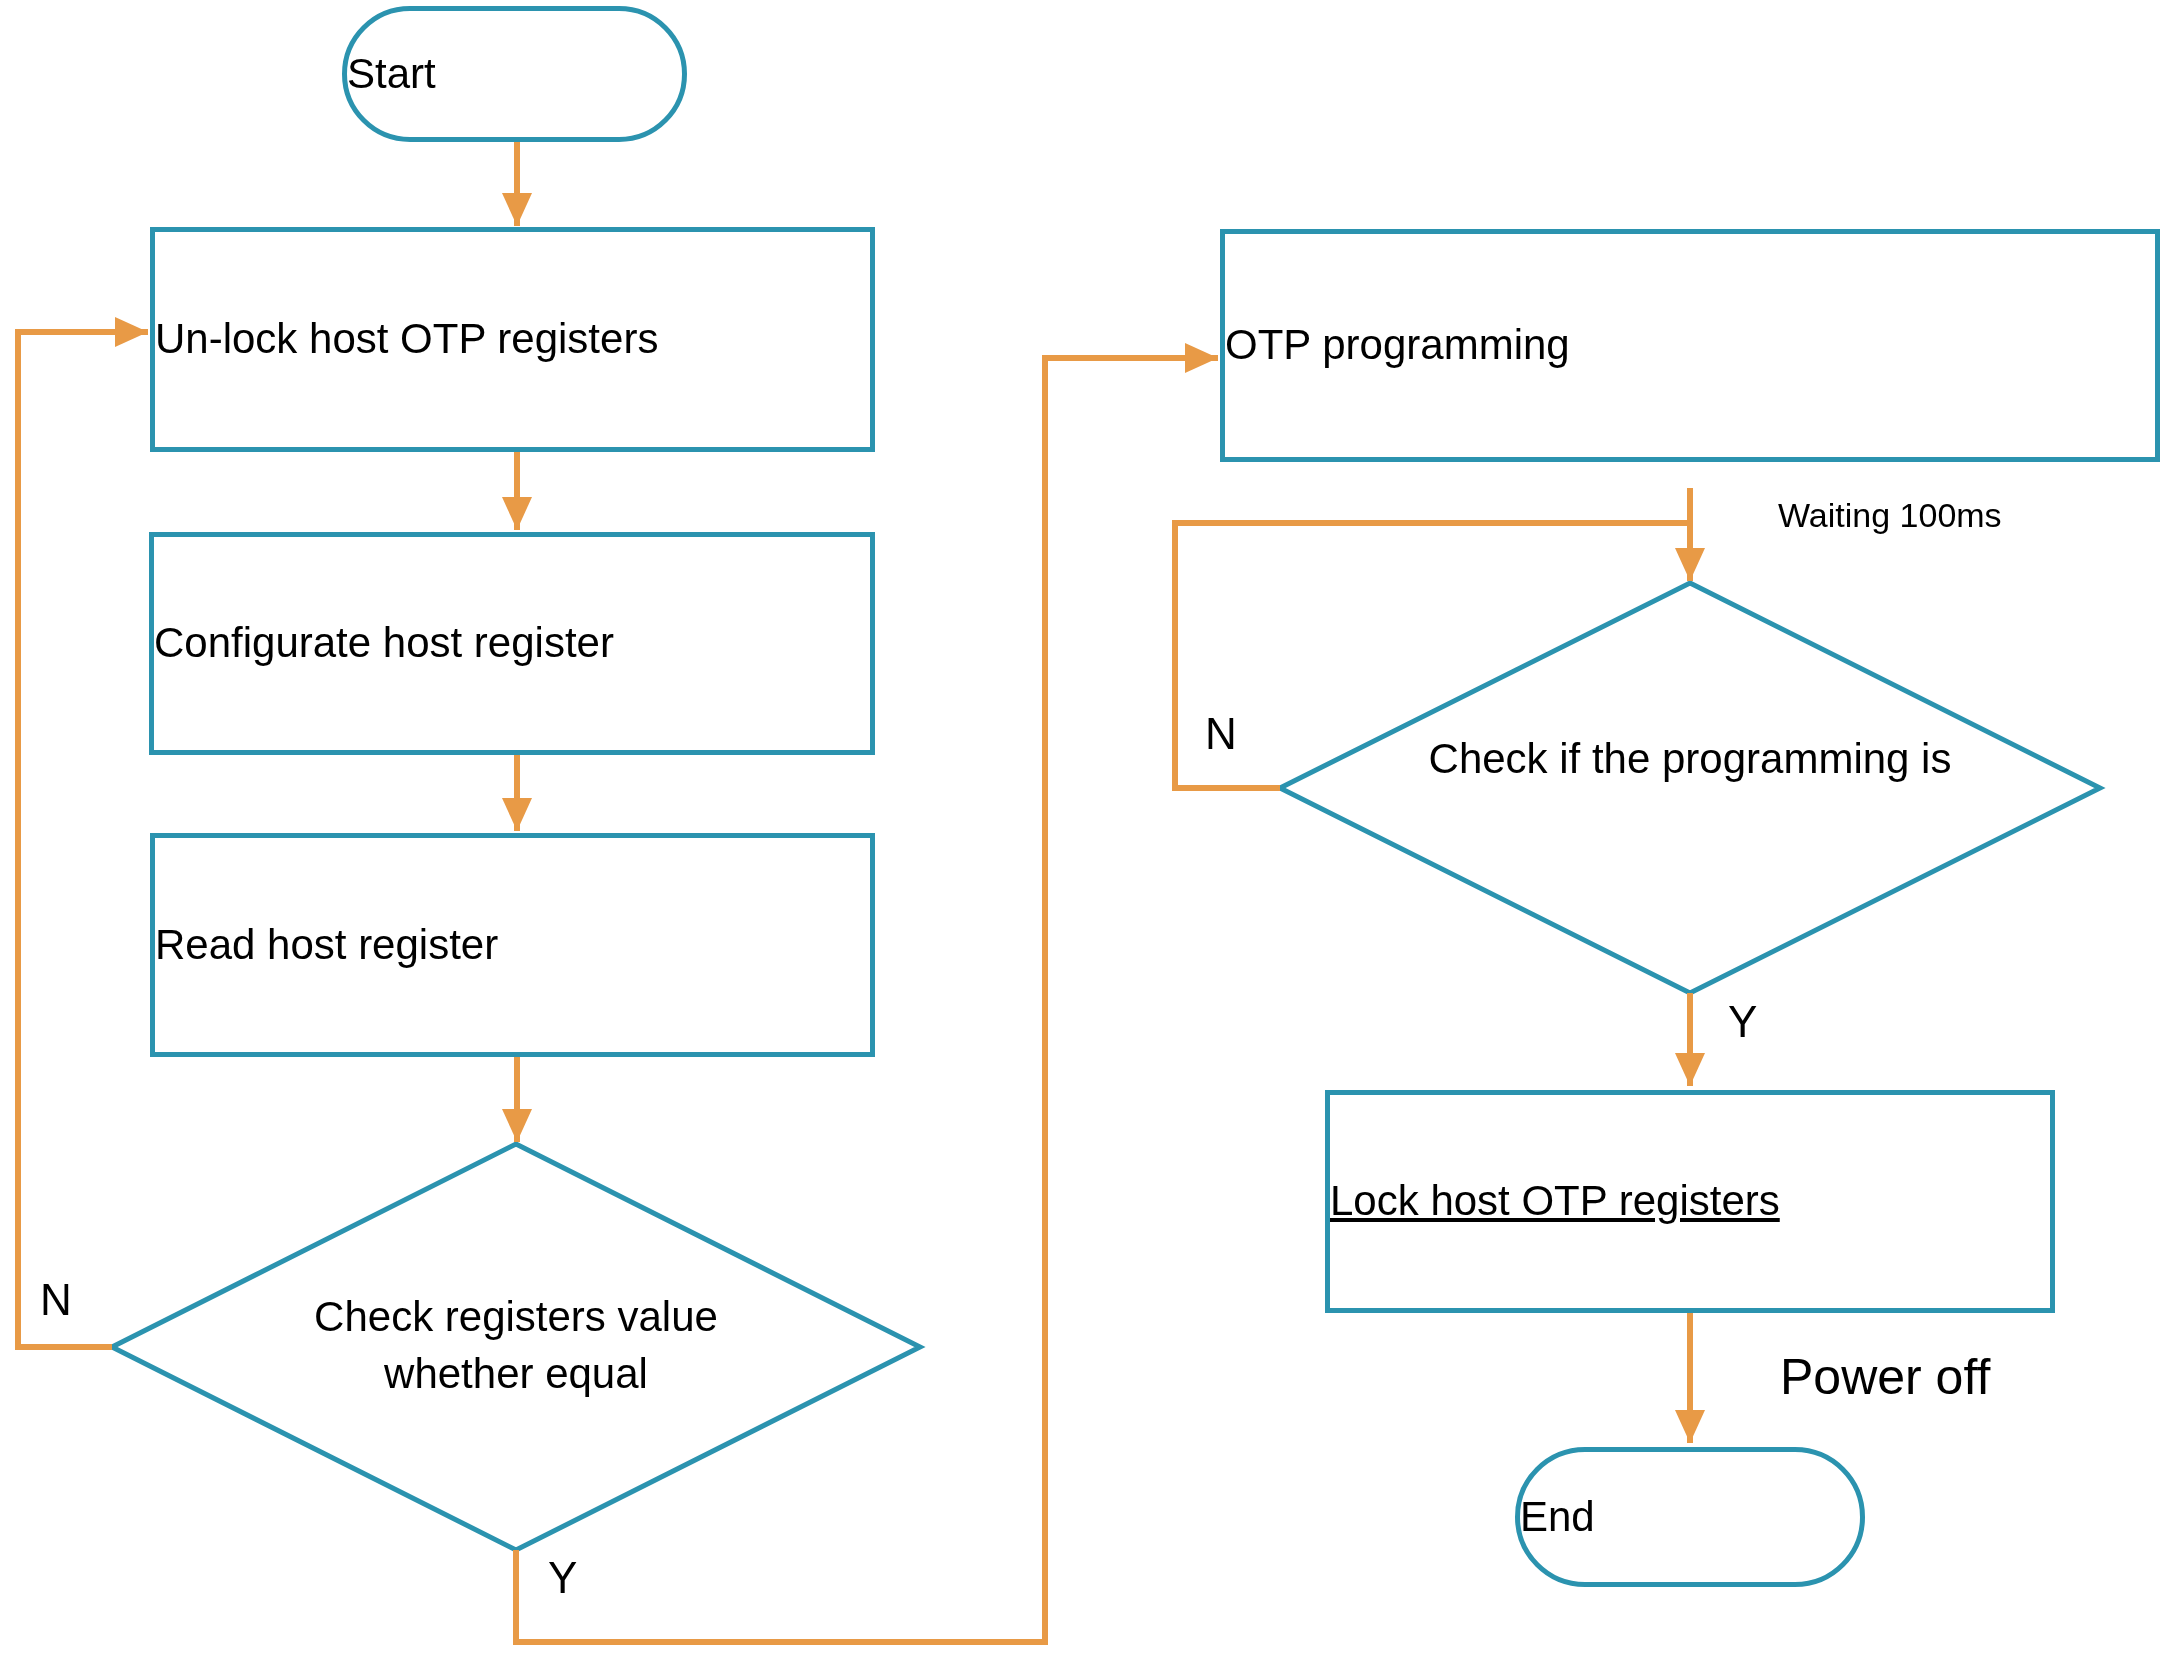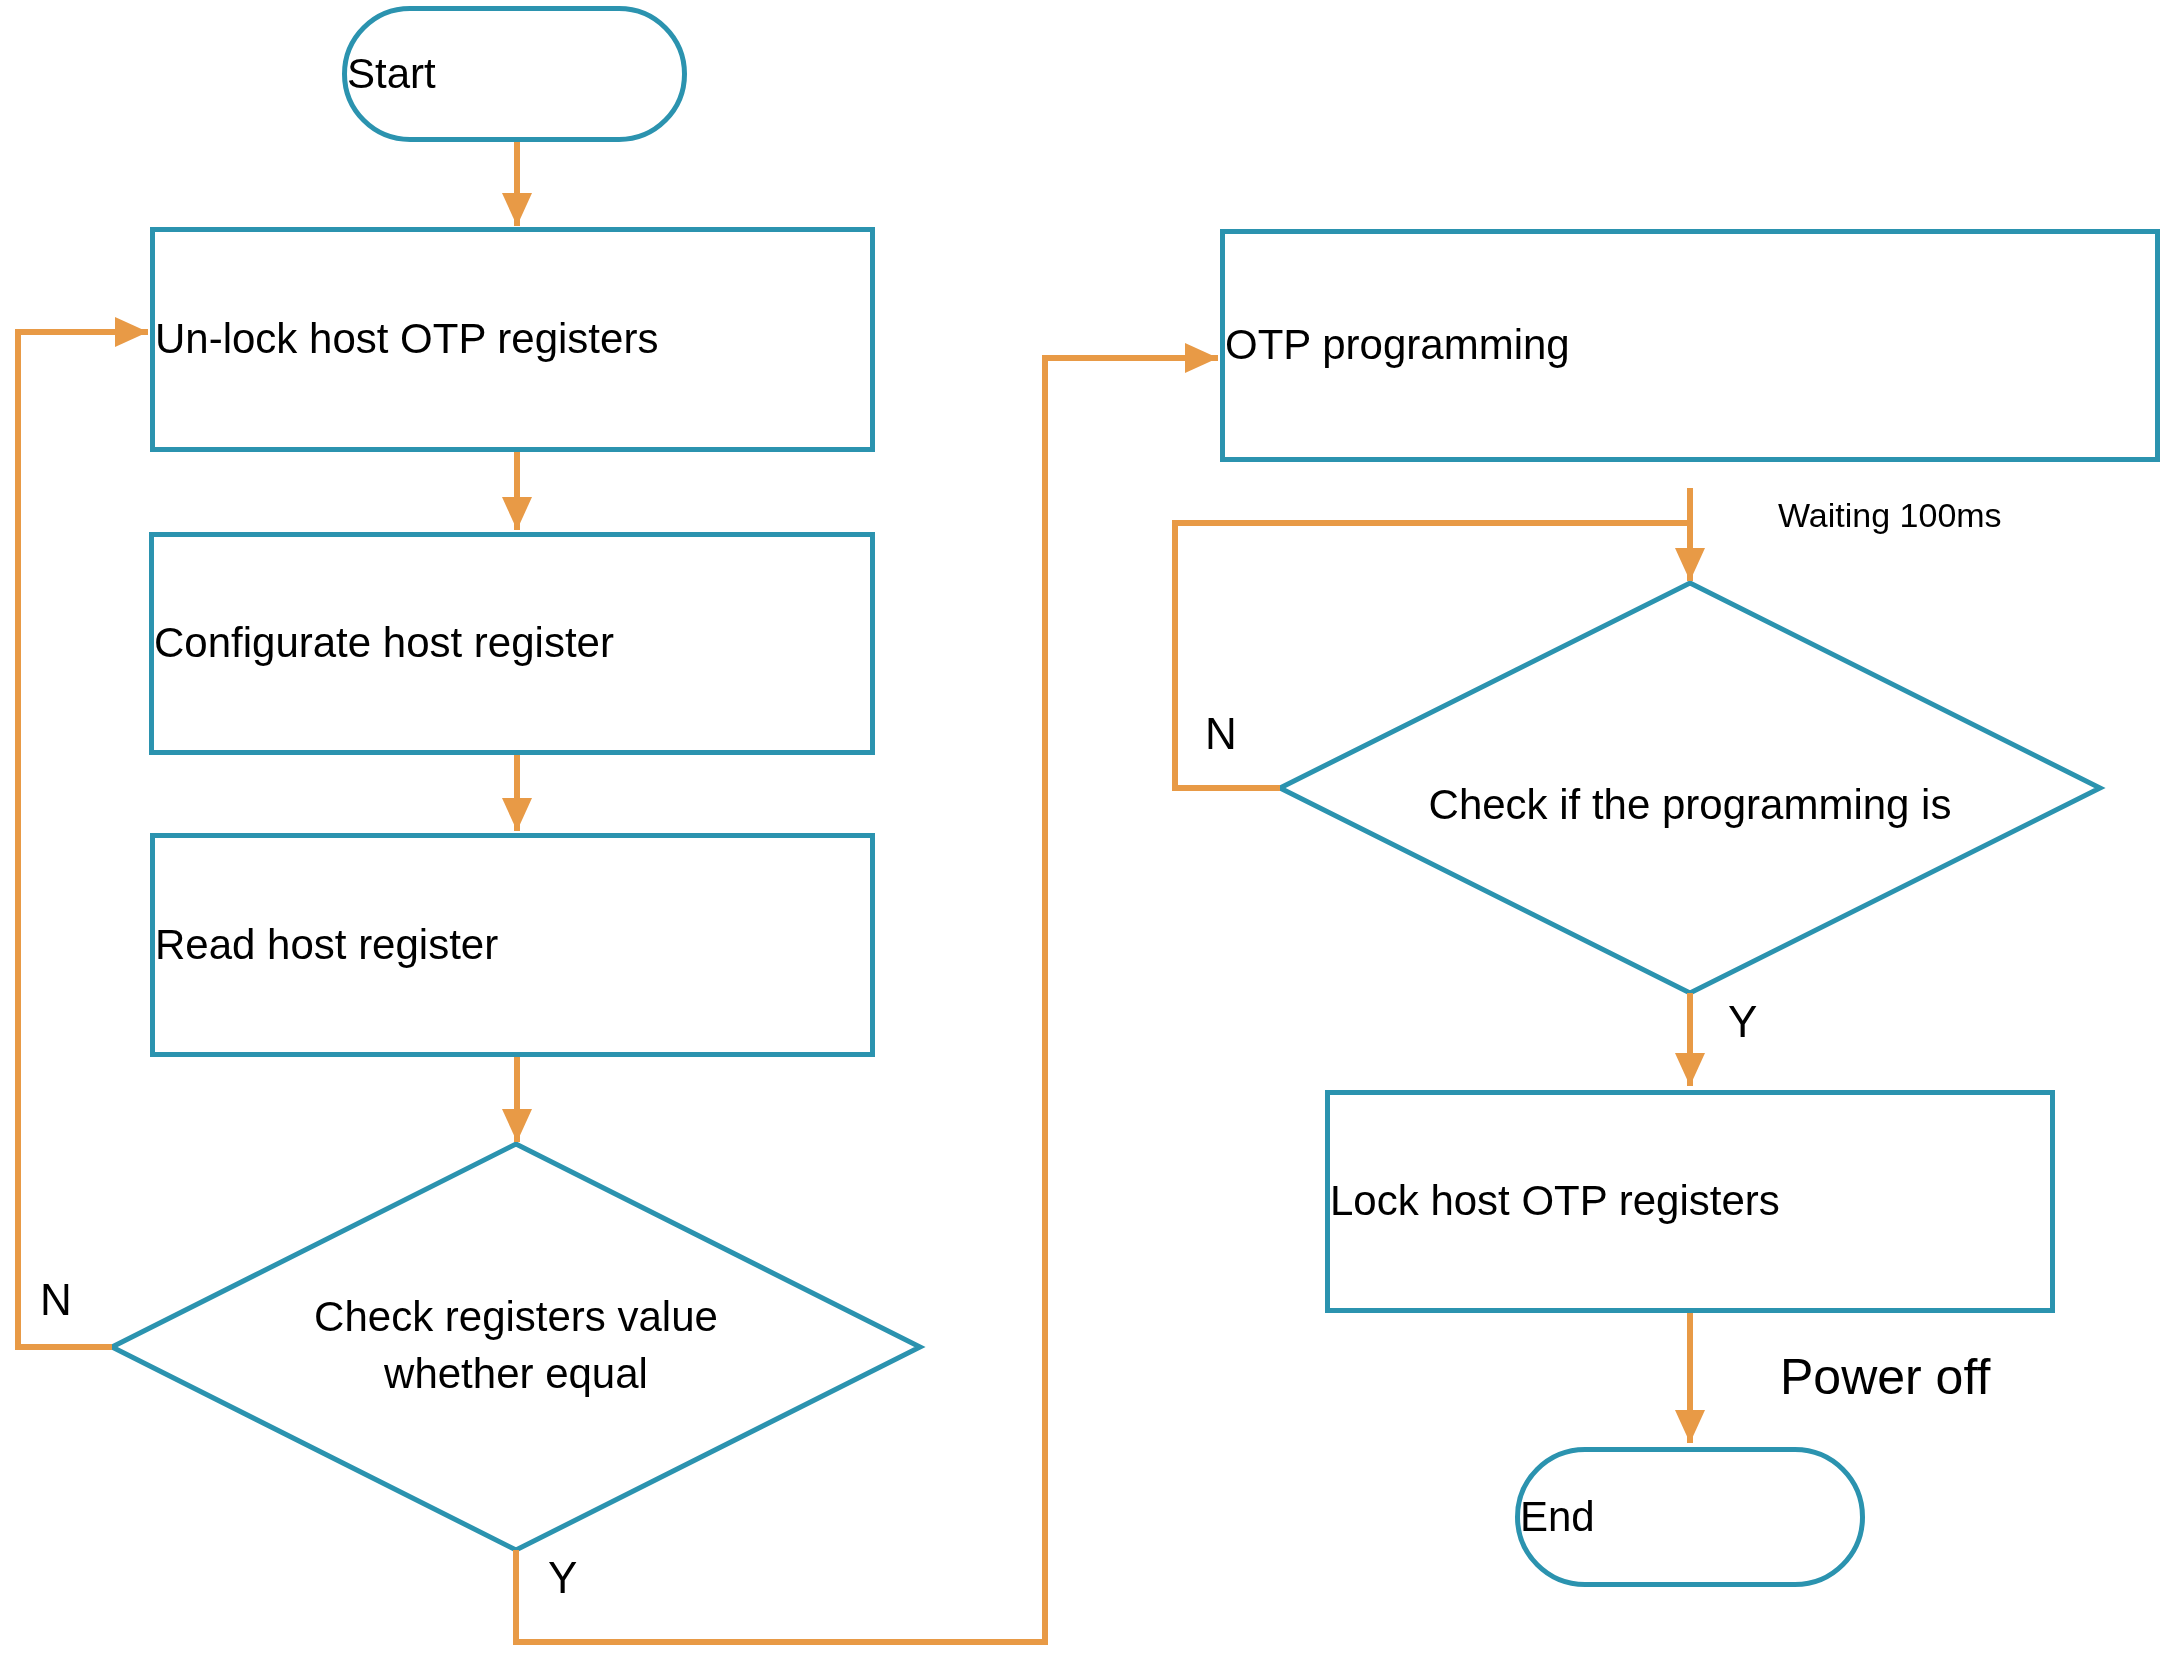--- a/index.html
+++ b/index.html
@@ -82,34 +82,34 @@
   </div>
 
   <div class="node" style="left:150px;top:833px;width:725px;height:224px;">
     <span>Read host register</span>
   </div>
 
   <div class="node" style="left:1220px;top:229px;width:940px;height:233px;">
     <span>OTP programming</span>
   </div>
 
-  <div class="node" style="left:1325px;top:1090px;width:730px;height:223px;">
+  <div class="node" style="left:1325px;top:1090px;width:730px;height:223px;text-decoration:underline;">
     <span>Lock host OTP registers</span>
   </div>
 
   <div class="node stadium" style="left:1515px;top:1447px;width:350px;height:140px;">
     <span>End</span>
   </div>
 
   <div class="dtext" style="left:216px;top:1289px;width:600px;">
     <div>Check registers value</div>
     <div>whether equal</div>
   </div>
 
-  <div class="dtext" style="left:1340px;top:731px;width:700px;margin-top:46px;">
+  <div class="dtext" style="left:1340px;top:731px;width:700px;">
     <div>Check if the programming is</div>
   </div>
 
   <div class="elabel" style="left:40px;top:1278px;">N</div>
   <div class="elabel" style="left:548px;top:1556px;">Y</div>
   <div class="elabel" style="left:1205px;top:712px;">N</div>
   <div class="elabel" style="left:1728px;top:1000px;">Y</div>
   <div class="elabel" style="left:1778px;top:498px;font-size:34px;">Waiting 100ms</div>
   <div class="elabel" style="left:1780px;top:1352px;font-size:50px;">Power off</div>
 

